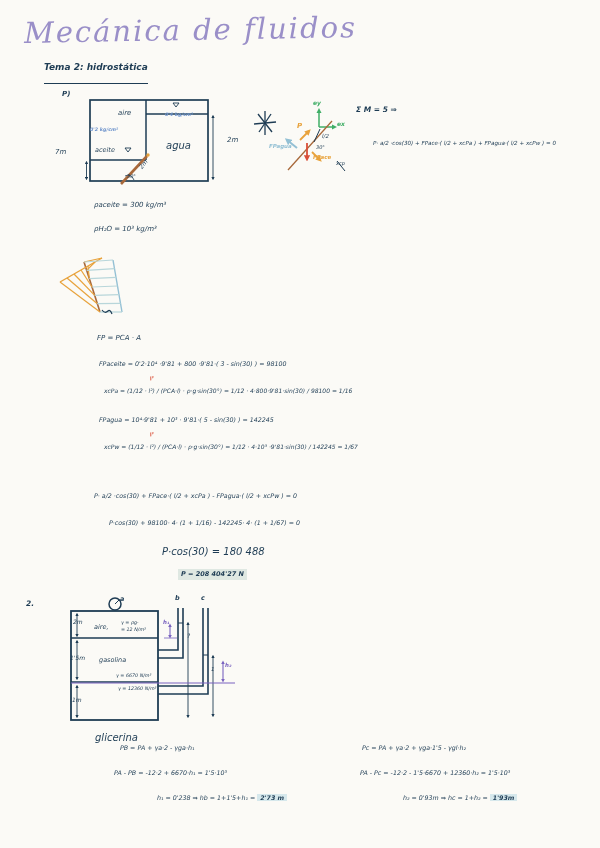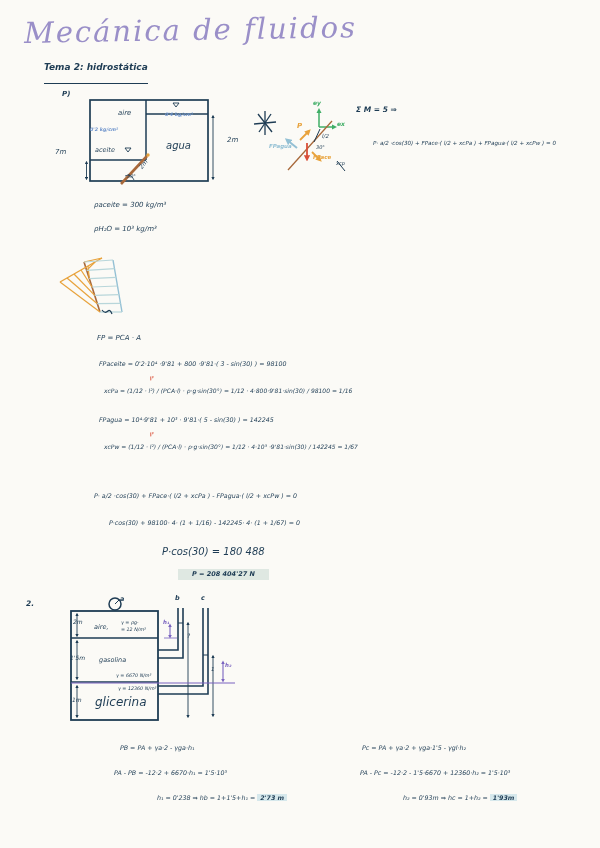--- a/index.html
+++ b/index.html
@@ -10,21 +10,21 @@
   .b{font-weight:bold;}
   .blue{color:#6f94cc;}
   .orange{color:#e8a23b;}
   .green{color:#3fae66;}
   .teal{color:#93c0d4;}
   .violet{color:#7a63c0;}
   .red{color:#d94f38;}
   .title{font-family:"DejaVu Serif",serif;font-style:italic;color:#9a8fc8;
          font-size:29px;letter-spacing:2px;transform:rotate(-1deg);}
   .heading{font-size:9px;font-weight:bold;border-bottom:1.4px solid #1e3c54;padding-bottom:11px;}
-  .hl{background:#dfe8e2;padding:2px 14px;font-weight:bold;}
+  .hl{background:#dfe8e2;padding:2px 3px;font-weight:bold;}
   .hl2{background:#d6e8ec;padding:0 3px;font-weight:bold;}
   svg.diagram{position:absolute;overflow:visible;}
 </style>
 </head>
 <body>
 
 <div class="sheet">
 
   <svg width="0" height="0" style="position:absolute">
     <defs>
@@ -176,21 +176,21 @@
   <div class="lbl b" style="left:201px;top:595px;font-size:6.5px">c</div>
   <div class="lbl" style="left:73px;top:619px;font-size:6px">2m</div>
   <div class="lbl" style="left:94px;top:624px;font-size:6.5px">aire,</div>
   <div class="lbl" style="left:121px;top:620px;font-size:4.8px">γ = ρg·</div>
   <div class="lbl" style="left:121px;top:627px;font-size:4.8px">= 12 N/m³</div>
   <div class="lbl" style="left:70px;top:655px;font-size:6px">1'5m</div>
   <div class="lbl" style="left:99px;top:657px;font-size:6.5px">gasolina</div>
   <div class="lbl" style="left:116px;top:673px;font-size:4.8px">γ = 6670 N/m³</div>
   <div class="lbl" style="left:118px;top:686px;font-size:4.8px">γ = 12360 N/m³</div>
   <div class="lbl" style="left:72px;top:697px;font-size:6px">1m</div>
-  <div class="lbl" style="left:95px;top:696px;font-size:12px">glicerina</div>
+  <div class="lbl" style="left:95px;top:732px;font-size:10px">glicerina</div>
   <div class="lbl violet b" style="left:163px;top:619px;font-size:5.5px">h₁</div>
   <div class="lbl" style="left:187px;top:633px;font-size:6px">?</div>
   <div class="lbl violet b" style="left:225px;top:662px;font-size:5.5px">h₂</div>
   <div class="lbl" style="left:211px;top:666px;font-size:5.5px">1</div>
 
   <div class="lbl" style="left:120px;top:744px;font-size:6.3px">PB = PA + γa·2 - γga·h₁</div>
   <div class="lbl" style="left:114px;top:769px;font-size:6.3px">PA - PB = -12·2 + 6670·h₁ = 1'5·10³</div>
   <div class="lbl" style="left:157px;top:794px;font-size:6.3px">
     <span>h₁ = 0'238  ⇒  hb = 1+1'5+h₁ =</span>
     <span class="hl2">2'73 m</span>

